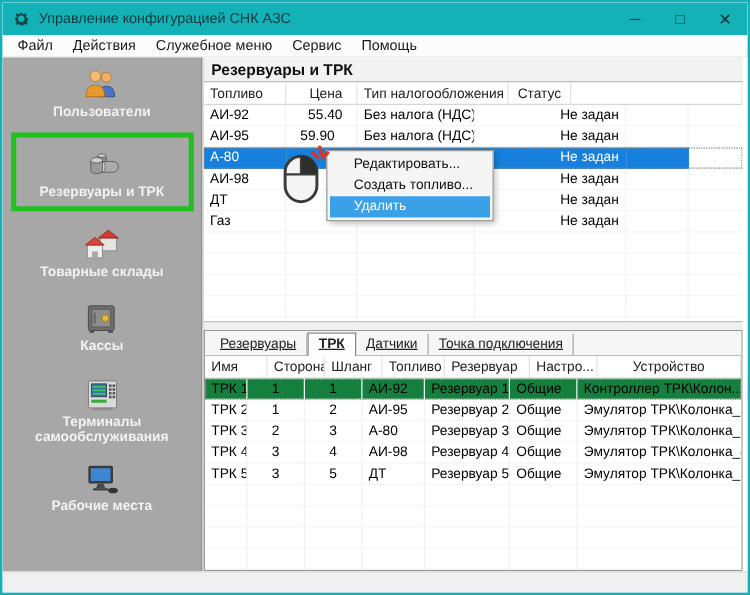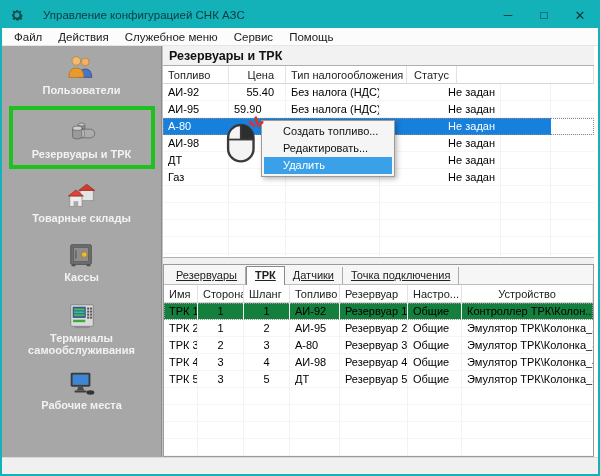--- a/index.html
+++ b/index.html
@@ -4,21 +4,21 @@
 <style>
   * { margin:0; padding:0; box-sizing:border-box; }
   html,body { background:#CFCFCF; }
   body { font-family:"Liberation Sans", sans-serif; }
 
   .window { position:relative; width:600px; height:476px; background:#FFF;
             border:2px solid #14B2B8; display:flex; flex-direction:column; overflow:hidden; }
 
   
   .titlebar { height:26px; background:#12B2B8; color:#0E3A3C; display:flex;
-              align-items:center; padding:0 0 0 8px; font-size:11.5px; flex:none;gap:12px; }
+              align-items:center; padding:0 0 0 8px; font-size:11.5px; flex:none; }
   .app-icon { width:14px; height:14px; margin-right:7px; display:flex; align-items:center; }
   .win-controls { margin-left:auto; display:flex; align-items:center; }
   .win-btn { width:36px; text-align:center; font-size:12px; color:#0C3336; cursor:default; }
   .win-btn.close { font-size:13px; }
 
   
   .menubar { height:18px; background:#FCFCFC; border-bottom:1px solid #E6E6E6;
              display:flex; align-items:center; padding-left:4px; font-size:11.5px; color:#1A1A1A; flex:none; }
   .menu-item { padding:0 8px; }
 
@@ -214,21 +214,21 @@
           <div class="t-row">
             <div class="t-cell" style="width: 66px; text-align: left;">АИ-92</div>
             <div class="t-cell" style="width: 57px; text-align: right; padding-right: 11px;">55.40</div>
             <div class="t-cell" style="width: 94px; text-align: left;">Без налога (НДС)</div>
             <div class="t-cell" style="width: 121px; text-align: right;">Не задан</div>
             <div class="t-cell" style="width: 50px; text-align: center;"></div>
             <div class="t-cell fill"></div>
           </div>
           <div class="t-row">
             <div class="t-cell" style="width: 66px; text-align: left;">АИ-95</div>
-            <div class="t-cell" style="width: 57px; text-align: left; padding-right: 11px;">59.90</div>
+            <div class="t-cell" style="width: 57px; text-align: center; padding-right: 11px;">59.90</div>
             <div class="t-cell" style="width: 94px; text-align: left;">Без налога (НДС)</div>
             <div class="t-cell" style="width: 121px; text-align: right;">Не задан</div>
             <div class="t-cell" style="width: 50px; text-align: center;"></div>
             <div class="t-cell fill"></div>
           </div>
           <div class="t-row selected">
             <div class="t-cell sel" style="width: 66px; text-align: left;">А-80</div>
             <div class="t-cell sel" style="width: 57px; text-align: right; padding-right: 11px;"></div>
             <div class="t-cell sel" style="width: 94px; text-align: left;"></div>
             <div class="t-cell sel" style="width: 121px; text-align: right;">Не задан</div>
@@ -303,21 +303,21 @@
       <div class="gap"></div>
       <div class="bottom-panel">
         <div class="tabs" id="tabs">
             <div class="tab">Резервуары</div>
             <div class="tab selected">ТРК</div>
             <div class="tab">Датчики</div>
             <div class="tab">Точка подключения</div>
           </div>
         <div class="trk-table" id="trk-table">
             <div class="t-row header">
-              <div class="t-cell" style="width: 34px; text-align: left;">Имя</div>
+              <div class="t-cell" style="width: 50px; text-align: left;">Имя</div>
               <div class="t-cell" style="width: 46px; text-align: left;">Сторона</div>
               <div class="t-cell" style="width: 46px; text-align: left;">Шланг</div>
               <div class="t-cell" style="width: 50px; text-align: left;">Топливо</div>
               <div class="t-cell" style="width: 68px; text-align: left;">Резервуар</div>
               <div class="t-cell" style="width: 54px; text-align: left;">Настро...</div>
               <div class="t-cell fill" style="text-align: center;">Устройство</div>
             </div>
             <div class="t-row rowsel">
               <div class="t-cell" style="width: 34px; text-align: left;">ТРК 1</div>
               <div class="t-cell" style="width: 46px; text-align: center;">1</div>
@@ -414,18 +414,18 @@
         <line x1="42" y1="8" x2="38" y2="12"></line>
       </g>
       <rect x="4.5" y="11" width="28" height="40" rx="14" fill="#F4F4F4" stroke="#3A3A3A" stroke-width="2.6"></rect>
       <path d="M18.5 11 h0.5 a13.5 14 0 0 1 13.5 14 v2 h-14 z" fill="#2E2E2E"></path>
       <line x1="18.5" y1="11" x2="18.5" y2="27" stroke="#3A3A3A" stroke-width="2"></line>
       <line x1="5" y1="27" x2="32" y2="27" stroke="#3A3A3A" stroke-width="2"></line>
     </svg>
   </div>
 
   <div class="context-menu" id="context-menu">
+      <div class="cm-item">Редактировать...</div>
       <div class="cm-item">Создать топливо...</div>
-      <div class="cm-item">Редактировать...</div>
       <div class="cm-item hl">Удалить</div>
     </div>
 
 </div>
 
 </body></html>

